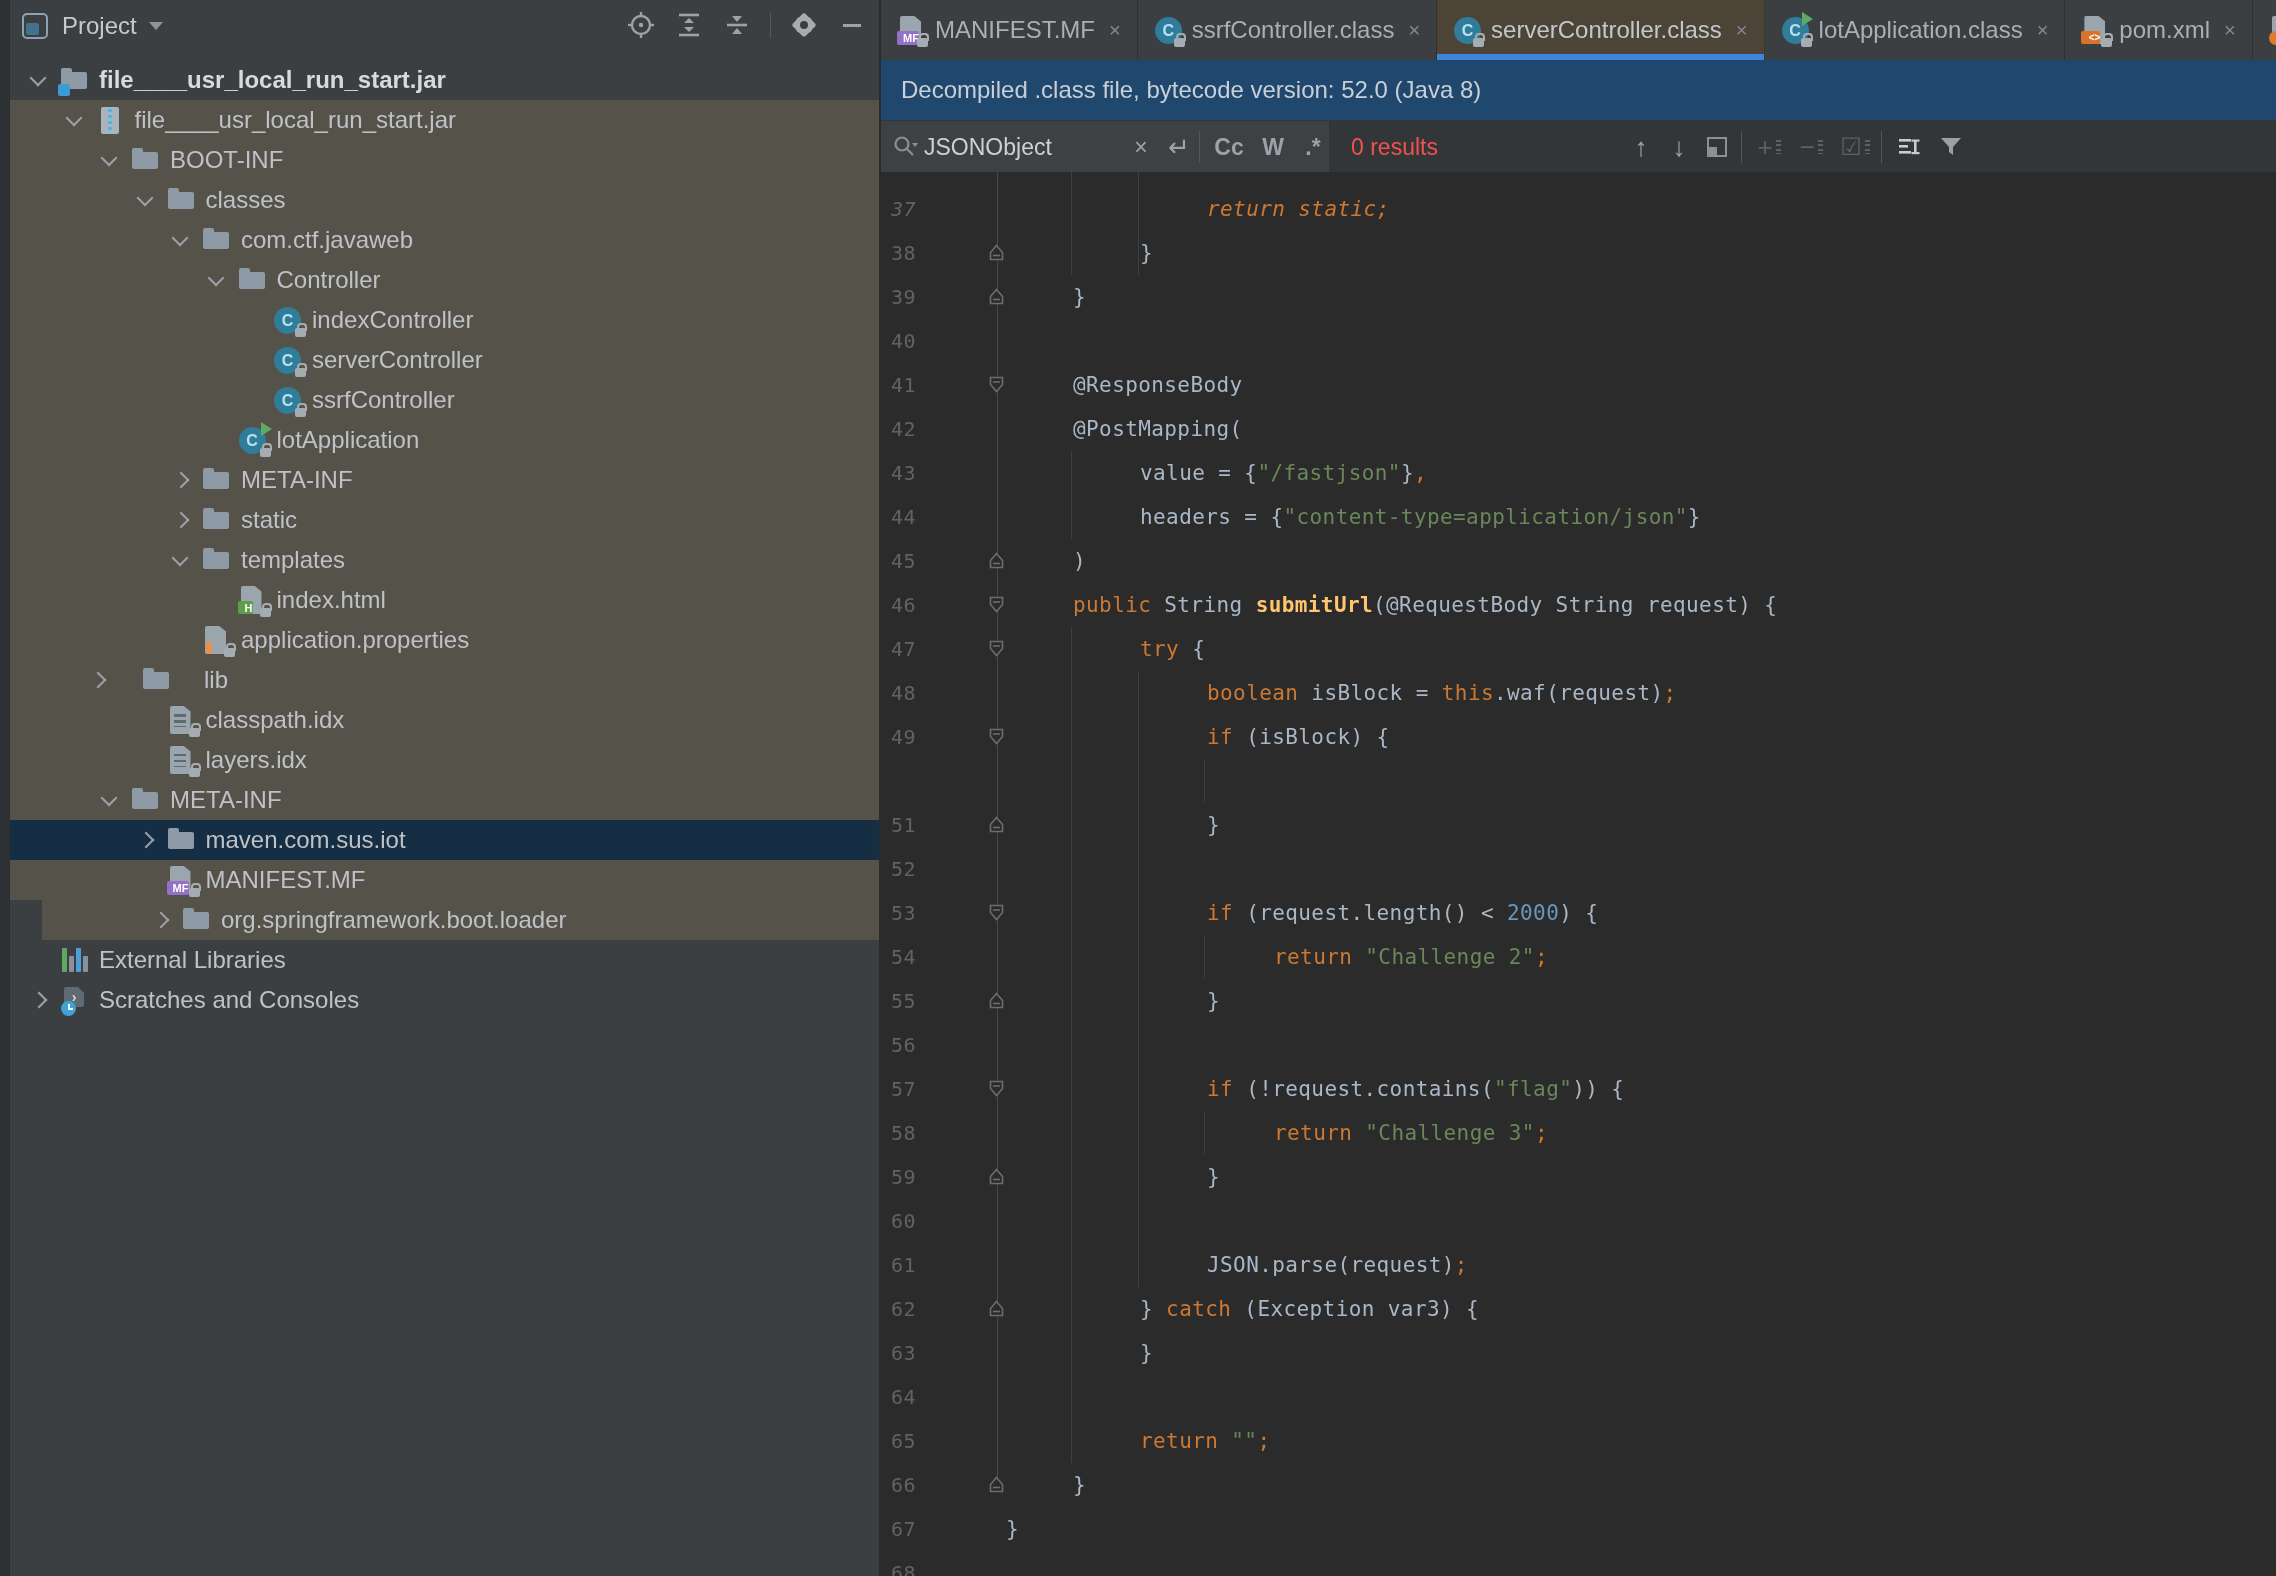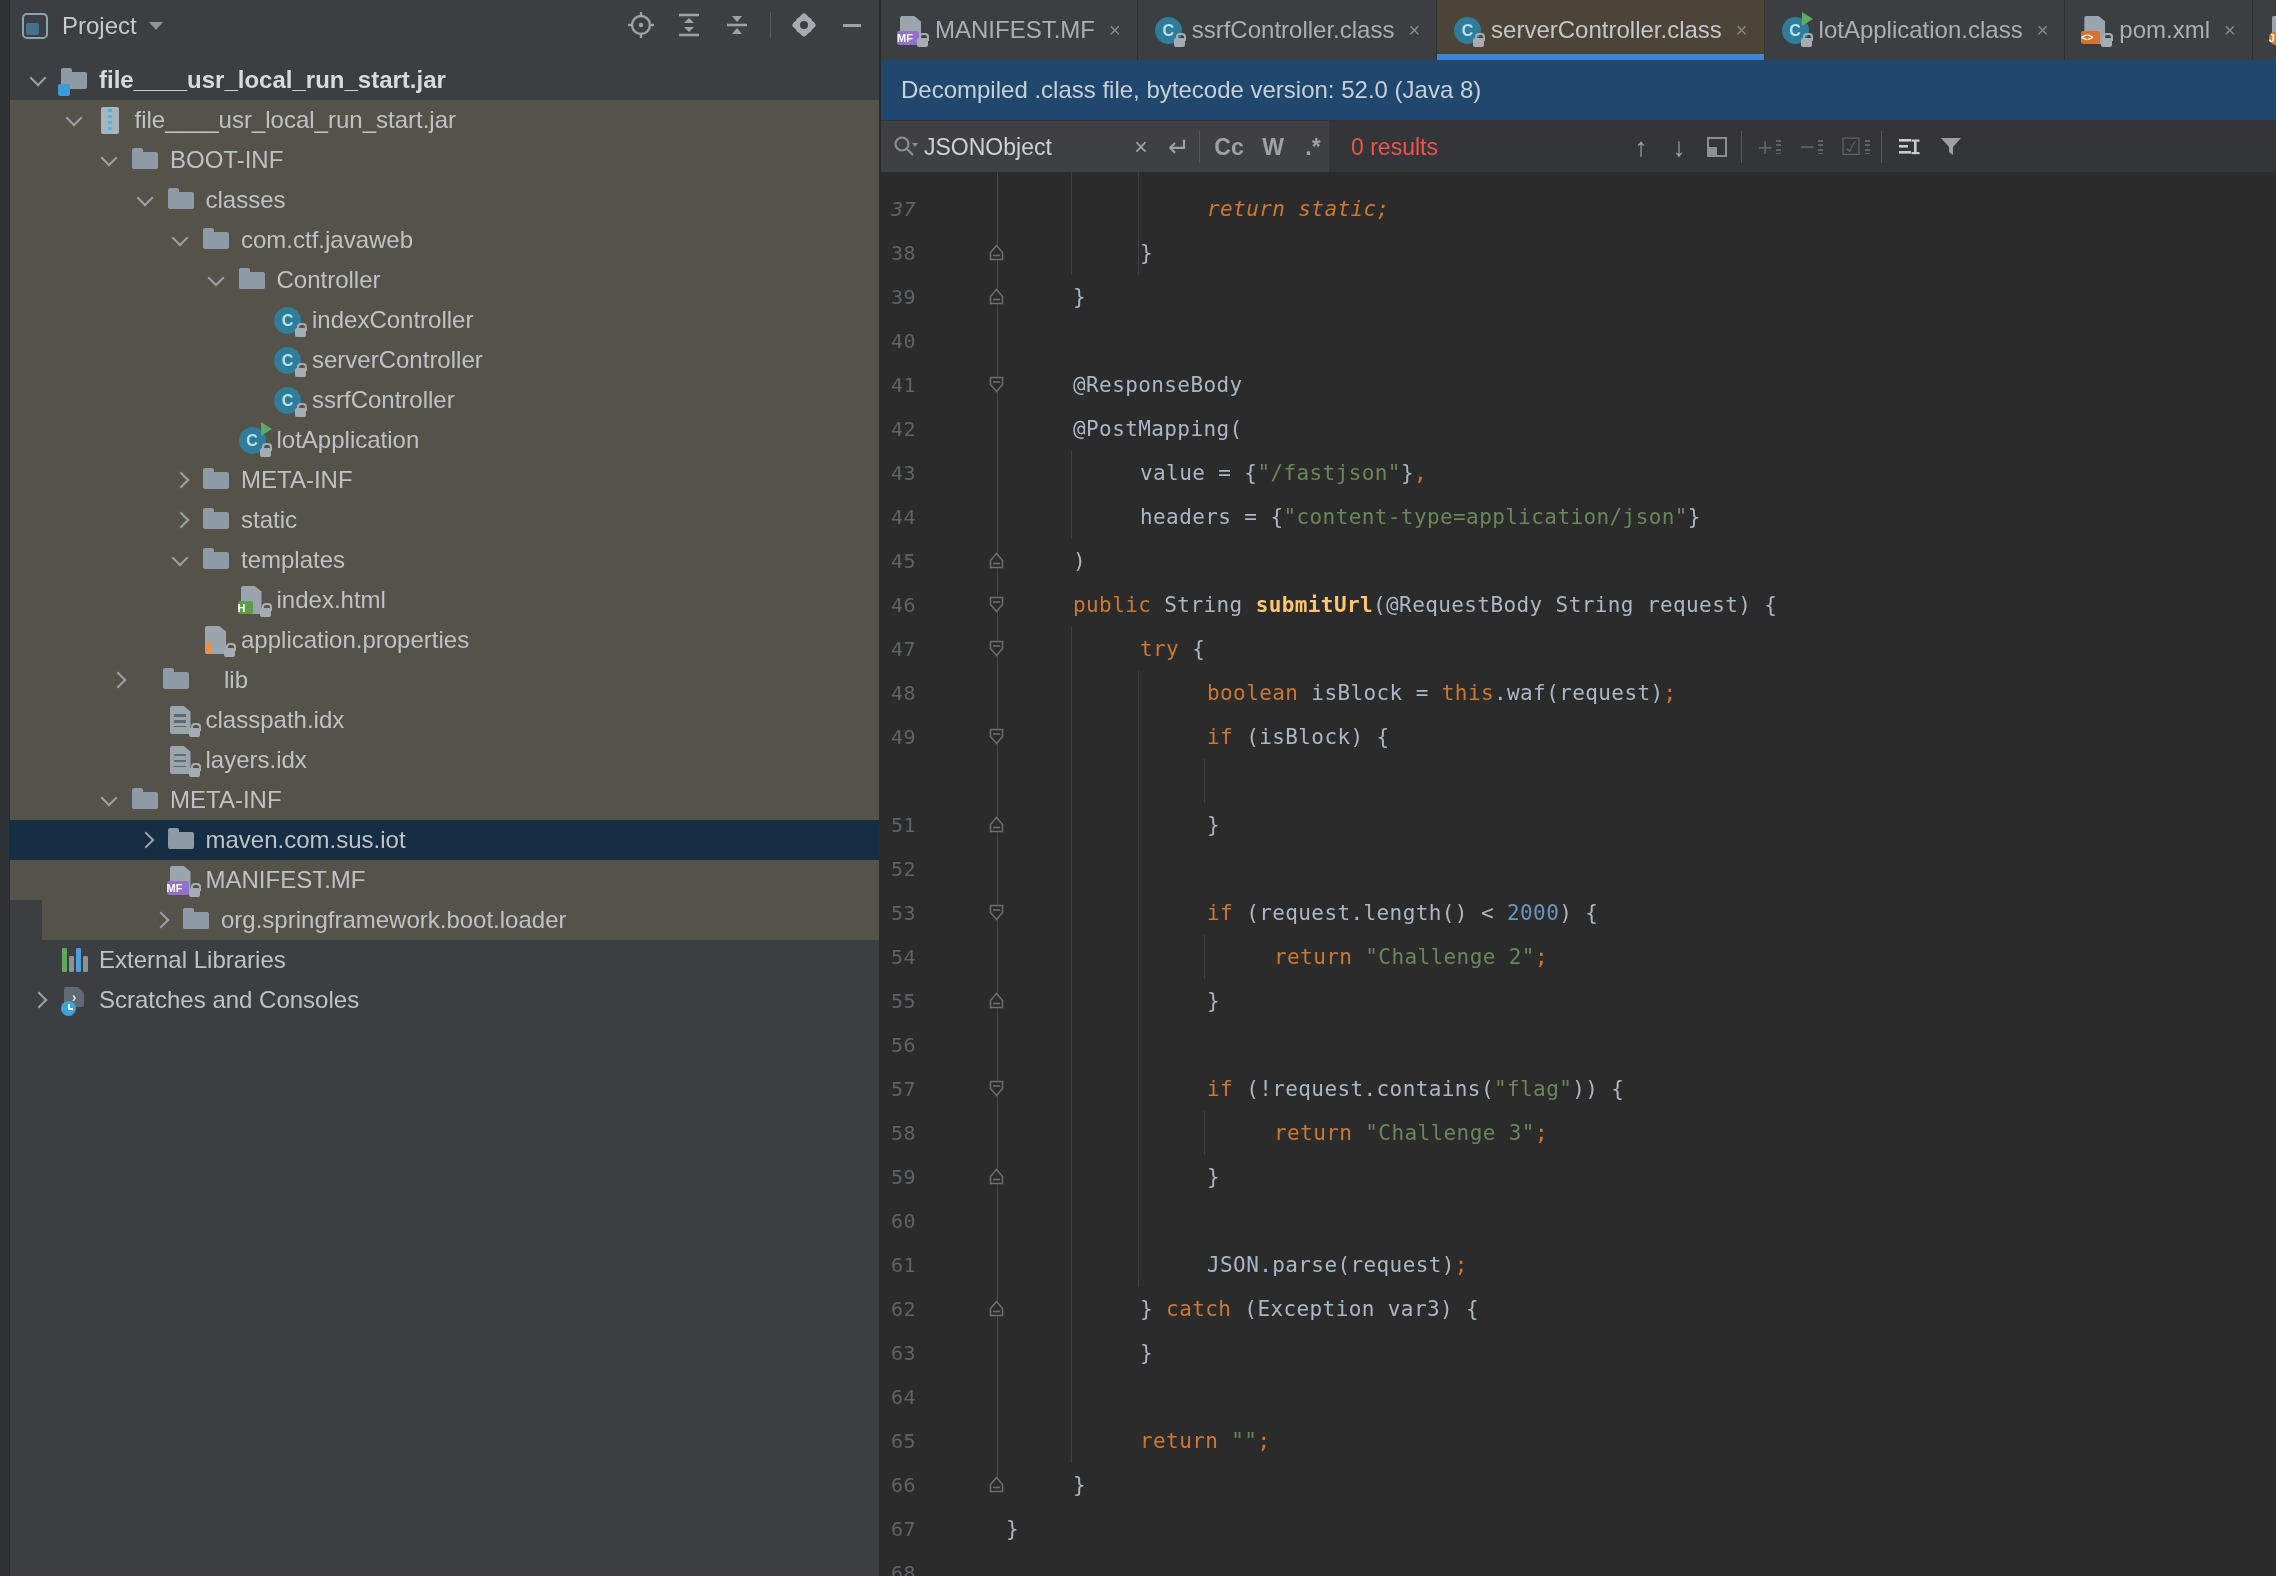--- a/index.html
+++ b/index.html
@@ -47,21 +47,21 @@
       background:repeating-linear-gradient(#49B8E8 0 3px,transparent 3px 6px);}
   .ccirc{position:absolute;left:1px;top:2px;width:27px;height:27px;background:#2F7D9B;border-radius:50%;
          color:#B9E0EF;font:bold 16px/27px "Liberation Sans",sans-serif;text-align:center;font-style:normal;}
   .runarrow{position:absolute;right:-4px;top:-3px;width:0;height:0;
       border-left:11px solid #5FA865;border-top:7px solid transparent;border-bottom:7px solid transparent;}
   .lk{position:absolute;right:-3px;bottom:-2px;width:11px;height:9px;background:#A5ADB3;border-radius:2px;}
   .lk::before{content:"";position:absolute;left:2px;top:-5px;width:6px;height:6px;
       border:2px solid #A5ADB3;border-bottom:none;border-radius:4px 4px 0 0;}
   .doc{position:absolute;left:3px;top:1px;width:21px;height:28px;background:#9AA5AD;border-radius:2px;
        clip-path:polygon(0 0,68% 0,100% 20%,100% 100%,0 100%);}
-  .bdg{position:absolute;color:#fff;border-radius:2px;text-align:left;
+  .bdg{position:absolute;color:#fff;border-radius:2px;text-align:right;
        font:bold 11px/14px "Liberation Sans",sans-serif;font-style:normal;}
   .bdg.mf{left:0;bottom:0;width:22px;height:14px;background:#9570C8;}
   .bdg.h{left:0;bottom:1px;width:15px;height:13px;background:#5C9E49;}
   .bdg.props{left:4px;bottom:1px;width:6px;height:12px;background:#E8914E;}
   .bdg.xml{left:0;bottom:1px;width:19px;height:13px;background:#D9722C;font-size:10px;}
   .bdg.j{left:0;bottom:0;width:14px;height:14px;background:#E07A2F;border-radius:50%;}
   .idxlines{position:absolute;left:7px;top:9px;width:12px;height:13px;
       background:repeating-linear-gradient(#5E6A71 0 2.5px,transparent 2.5px 6px);}
   .extbars{position:absolute;left:2px;bottom:3px;display:flex;align-items:flex-end;gap:2px;}
   .extbars i{width:5px;border-radius:1px;}
@@ -281,21 +281,21 @@
         </div>
         <div class="trow lib" style="top: 620px; padding-left: 158px;">
           <span class="chv"></span>
           <span class="ticon">
             <i class="doc"></i>
             <i class="bdg props"></i>
             <i class="lk"></i>
           </span>
           <span class="tlabel">application.properties</span>
         </div>
-        <div class="trow lib" style="top: 660px; padding-left: 95px; gap: 23px;">
+        <div class="trow lib" style="top: 660px; padding-left: 75px; gap: 23px;">
           <span class="chv col"></span>
           <span class="ticon">
             <i class="fold-shape"></i>
           </span>
           <span class="tlabel">lib</span>
         </div>
         <div class="trow lib" style="top: 700px; padding-left: 122.5px;">
           <span class="chv"></span>
           <span class="ticon">
             <i class="doc"></i>

